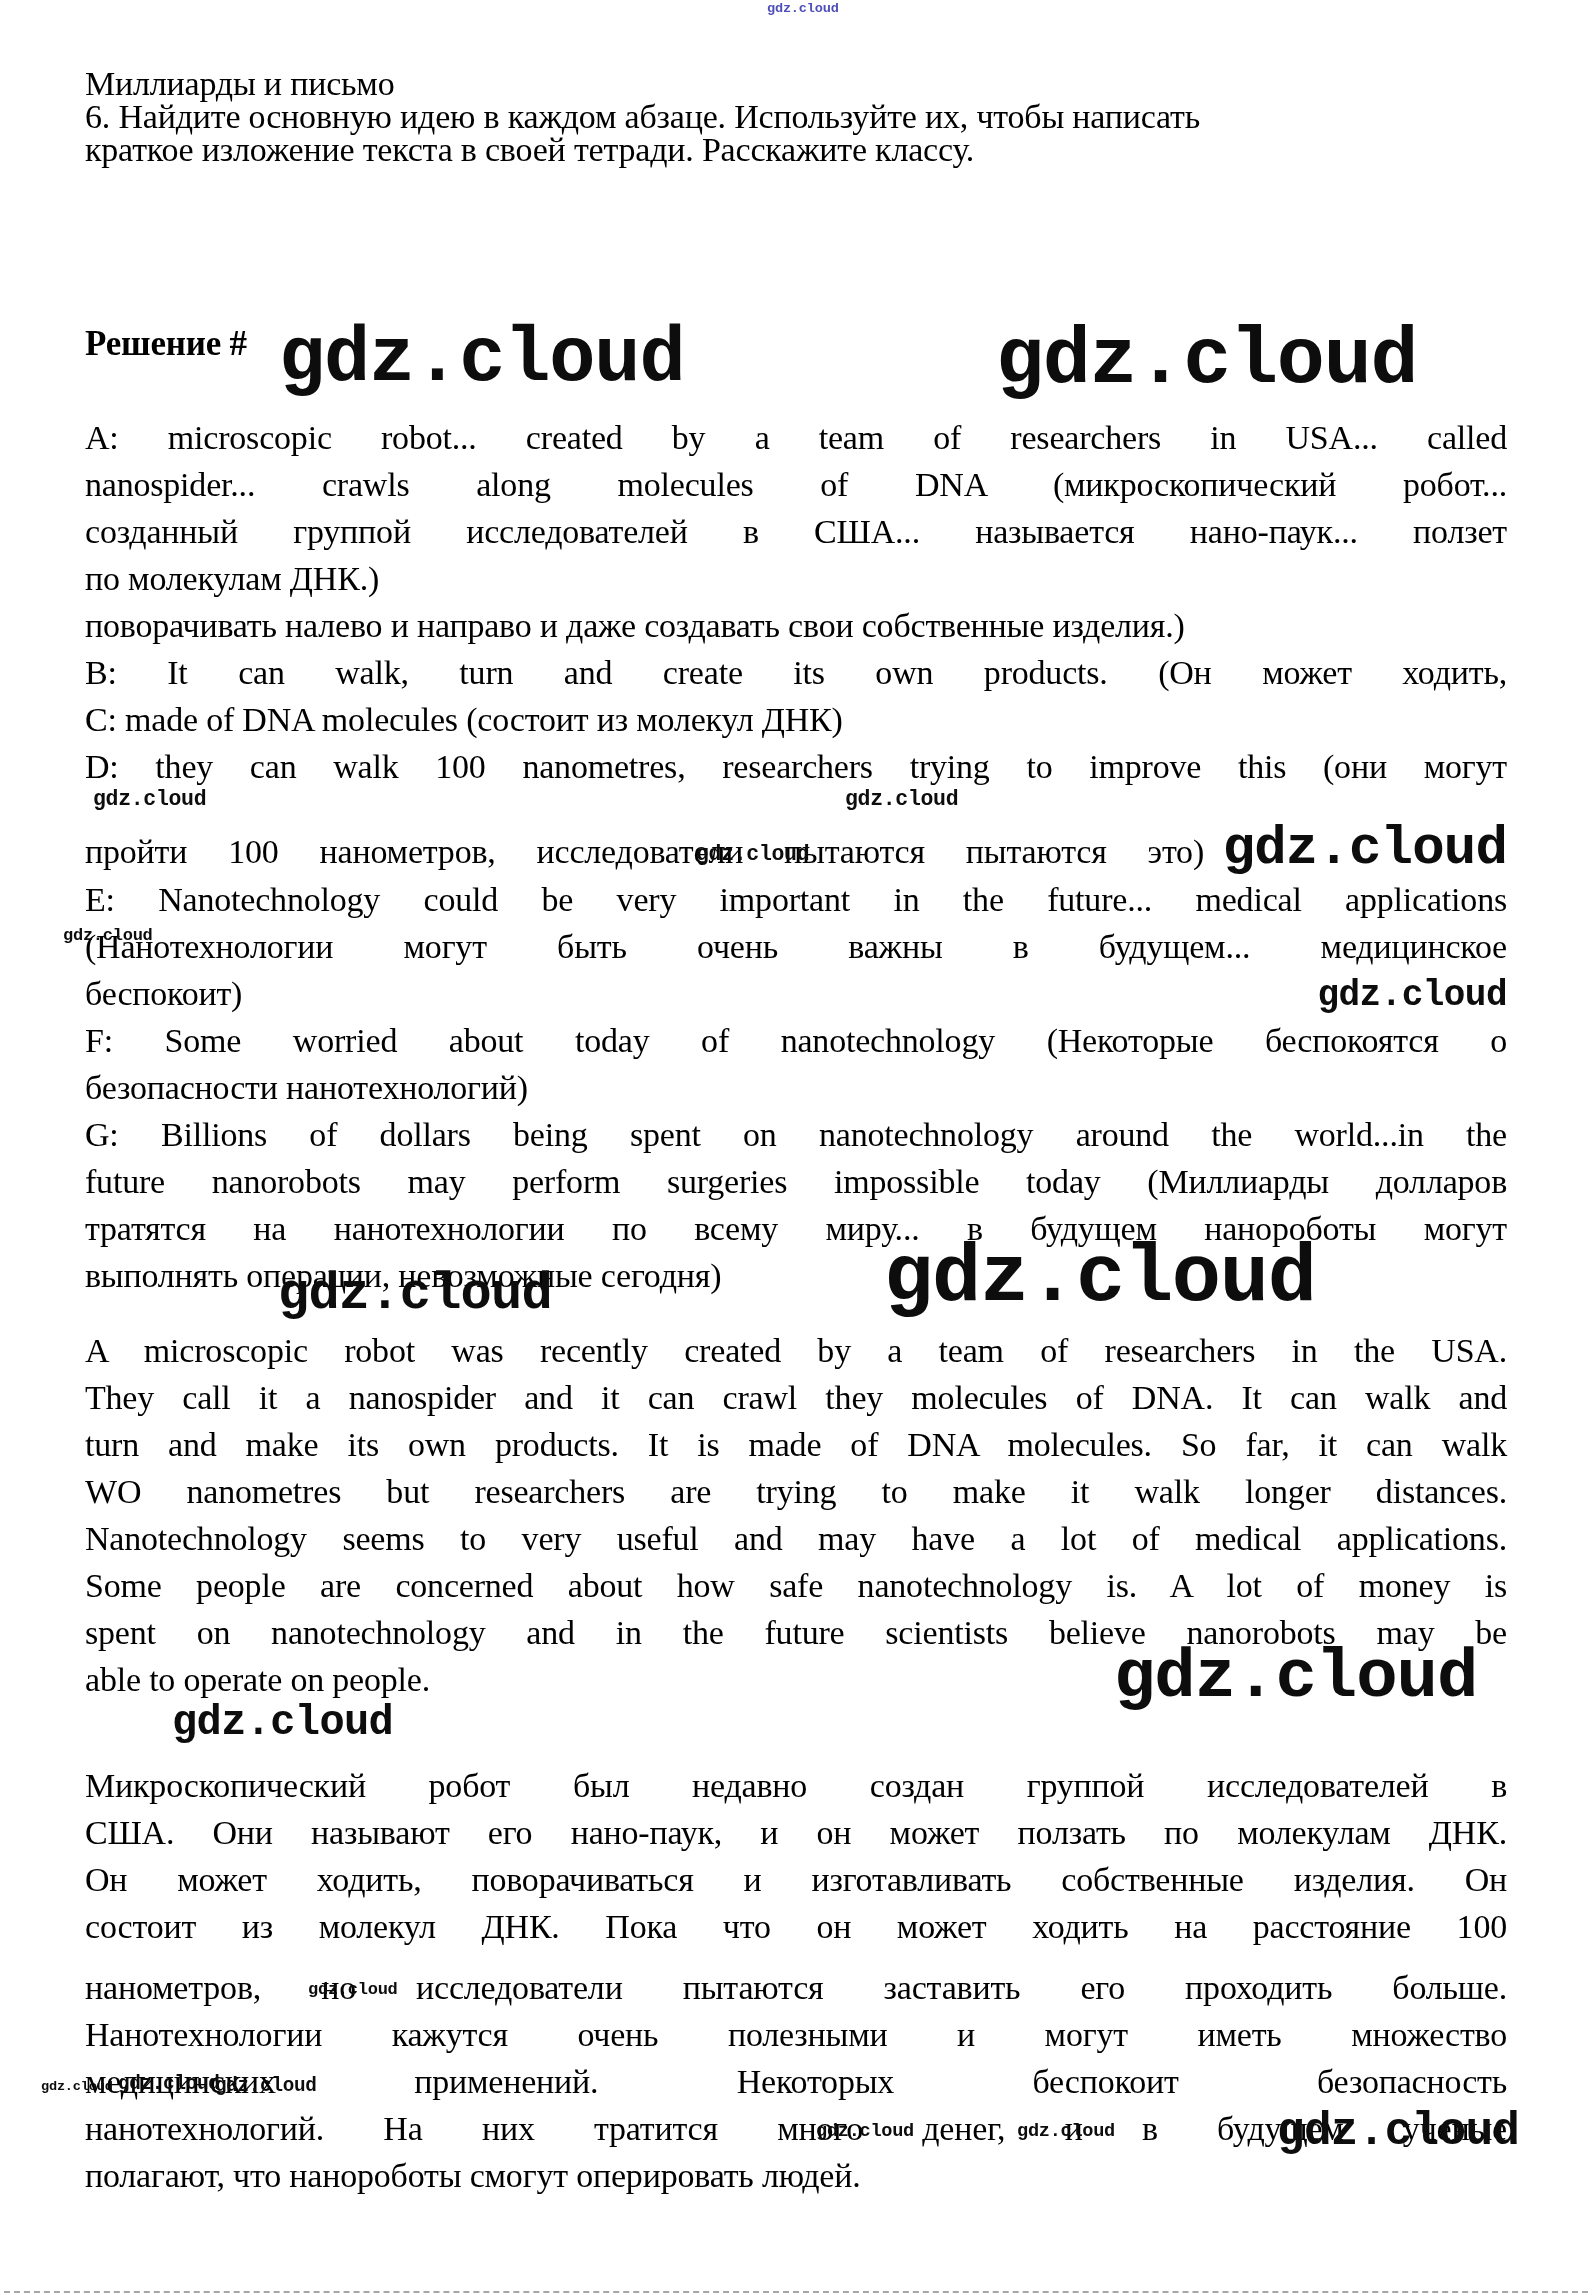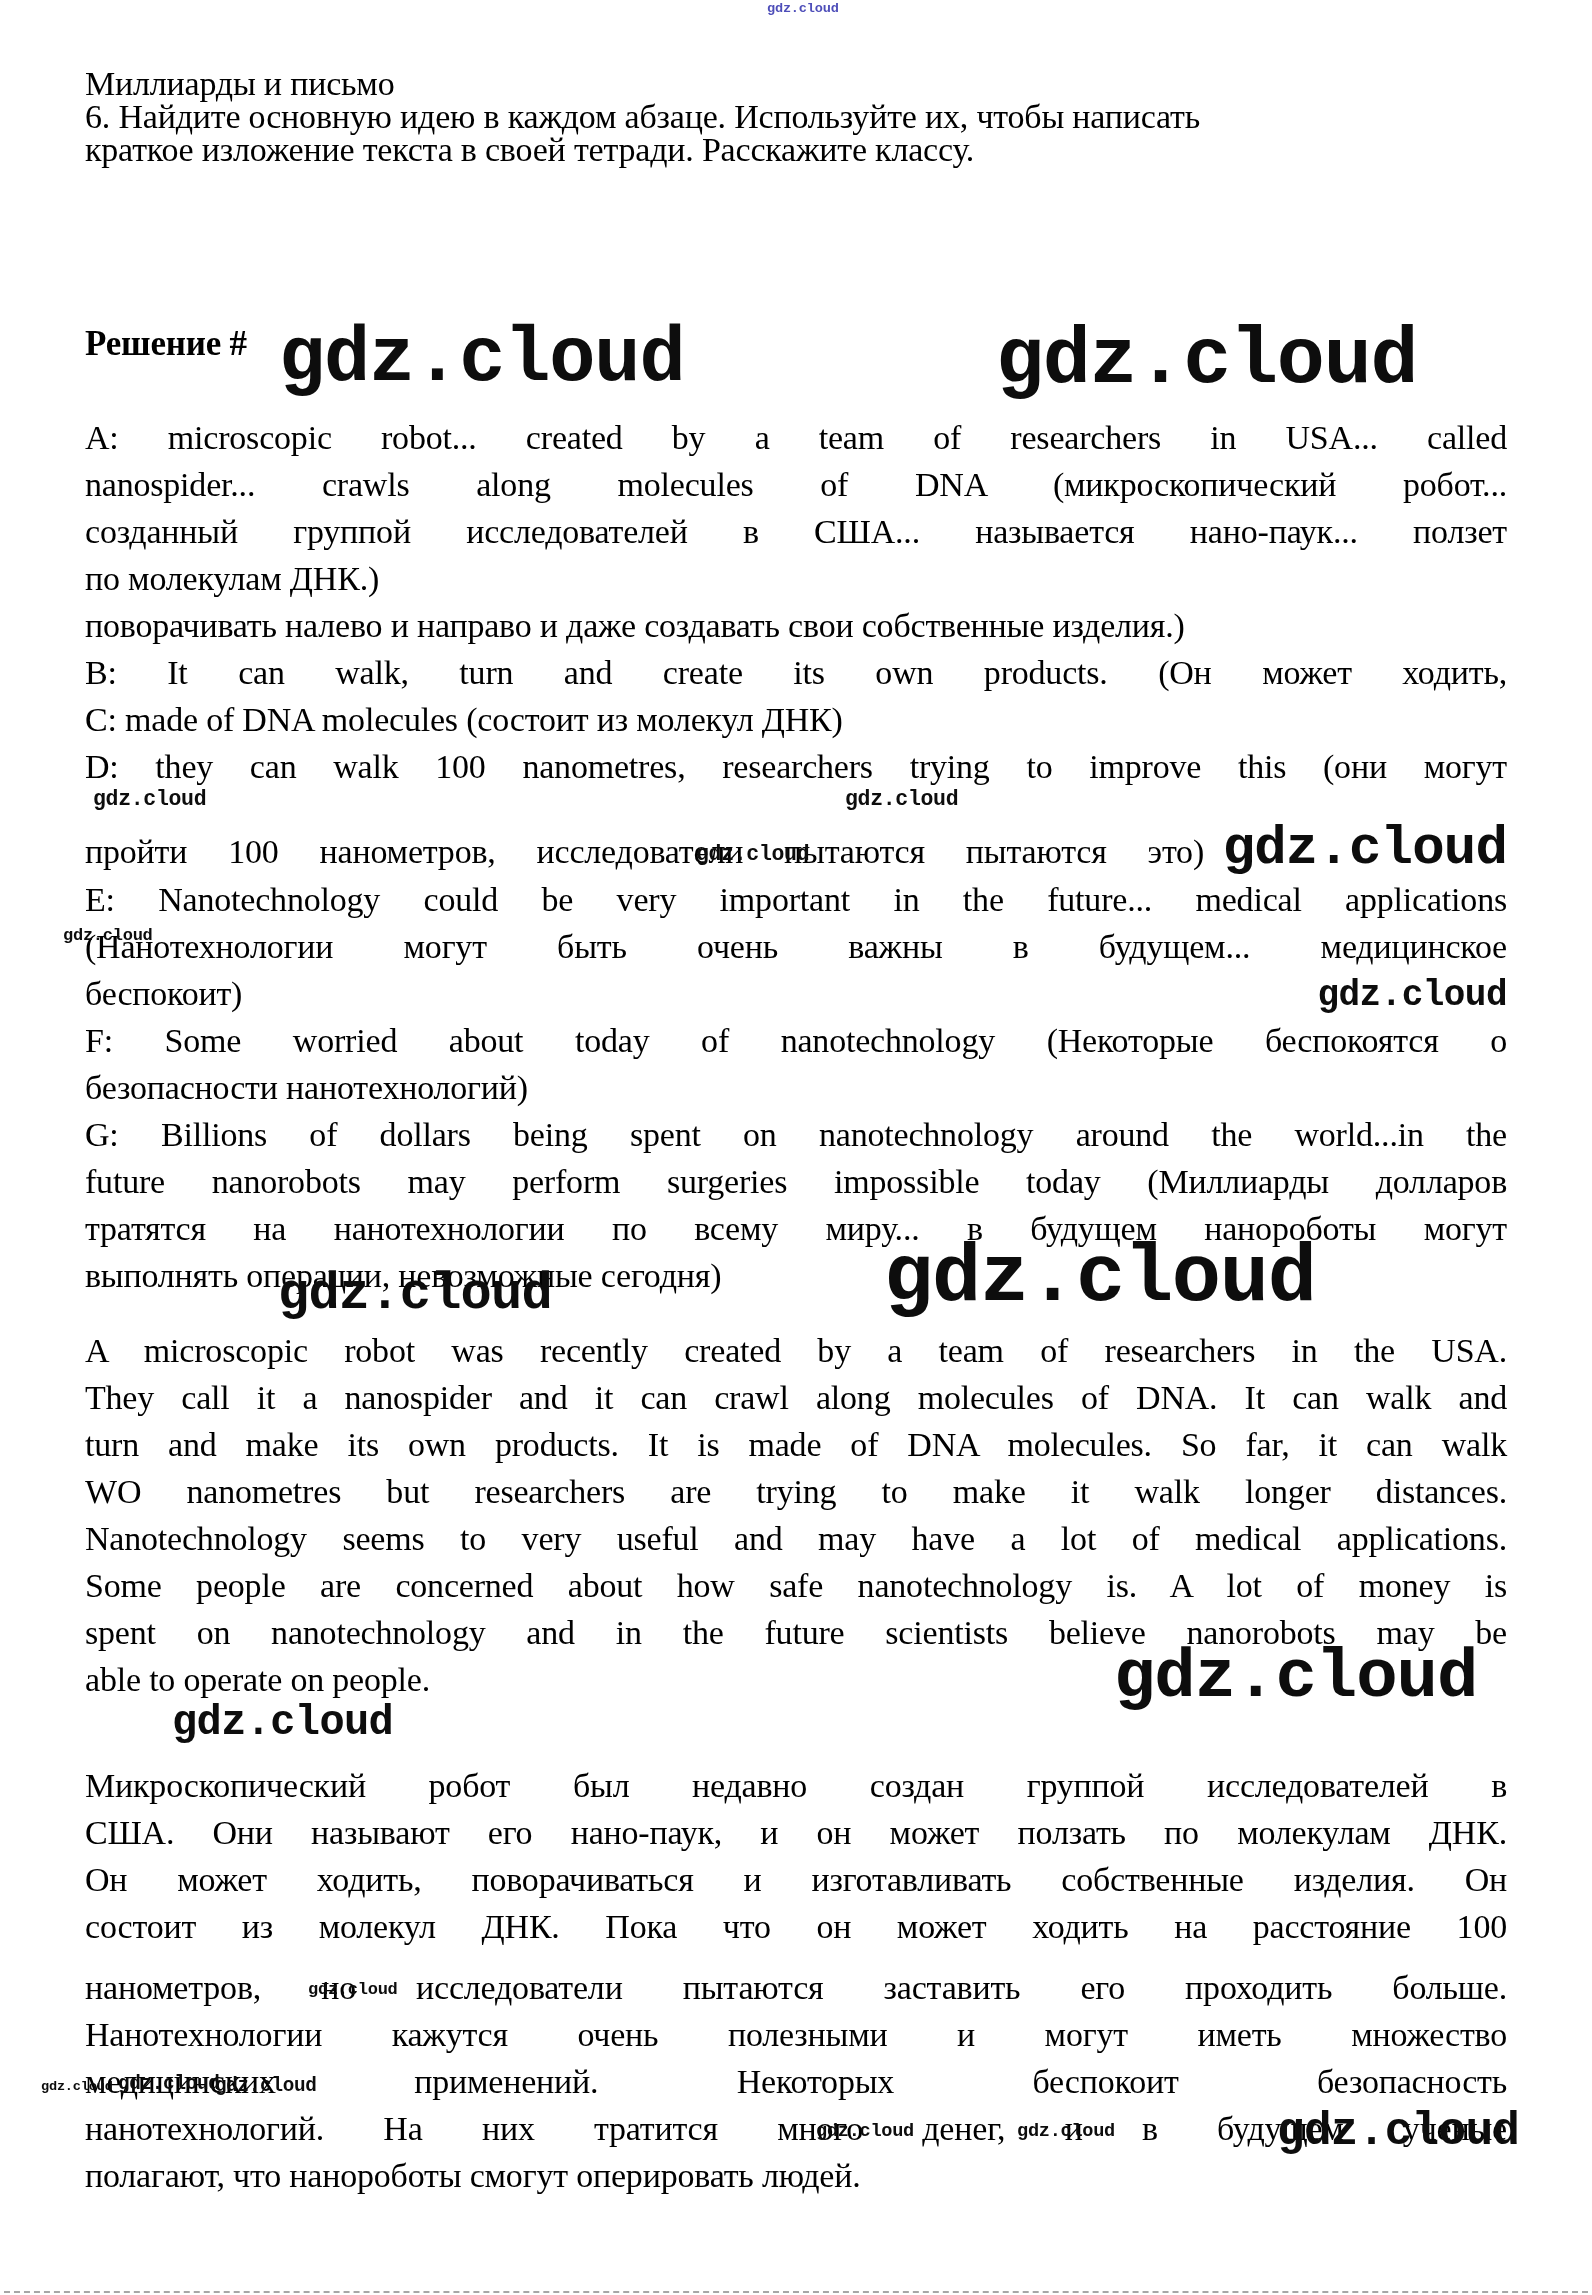--- a/index.html
+++ b/index.html
@@ -59,21 +59,21 @@
       </div>
       <div class="line just">F: Some worried about today of nanotechnology (Некоторые беспокоятся о</div>
       <div class="line">безопасности нанотехнологий)</div>
       <div class="line just">G: Billions of dollars being spent on nanotechnology around the world...in the</div>
       <div class="line just">future nanorobots may perform surgeries impossible today (Миллиарды долларов</div>
       <div class="line just">тратятся на нанотехнологии по всему миру... в будущем нанороботы могут</div>
       <div class="line" style="position: relative;">выполнять операции, невозможные сегодня)<span class="wm" style="font-size: 82px; position: absolute; left: 799px; top: -14.3px;">gdz.cloud</span></div>
     </div>
   <div id="summary-en" class="text-block">
       <div class="line just">A microscopic robot was recently created by a team of researchers in the USA.</div>
-      <div class="line just">They call it a nanospider and it can crawl along molecules of DNA. It can walk and</div>
+      <div class="line just">They call it a nanospider and it can crawl they molecules of DNA. It can walk and</div>
       <div class="line just">turn and make its own products. It is made of DNA molecules. So far, it can walk</div>
       <div class="line just">WO nanometres but researchers are trying to make it walk longer distances.</div>
       <div class="line just">Nanotechnology seems to very useful and may have a lot of medical applications.</div>
       <div class="line just">Some people are concerned about how safe nanotechnology is. A lot of money is</div>
       <div class="line just">spent on nanotechnology and in the future scientists believe nanorobots may be</div>
       <div class="line">able to operate on people.</div>
     </div>
   <div id="summary-ru" class="text-block">
       <div class="line just">Микроскопический робот был недавно создан группой исследователей в</div>
       <div class="line just">США. Они называют его нано-паук, и он может ползать по молекулам ДНК.</div>

